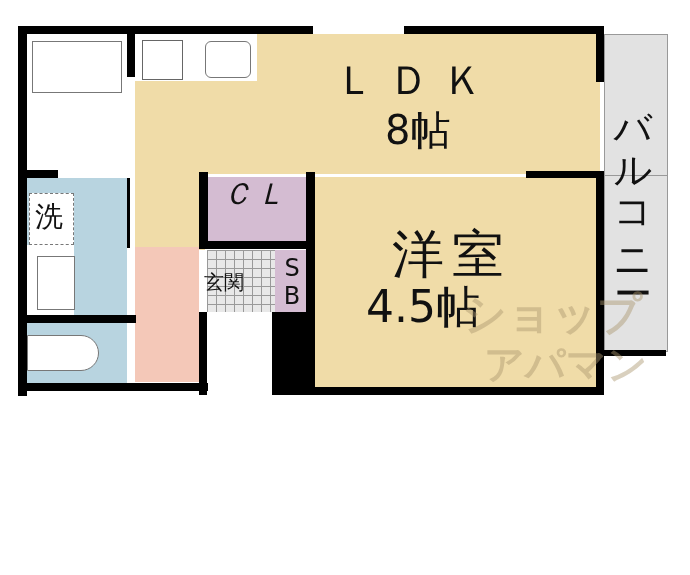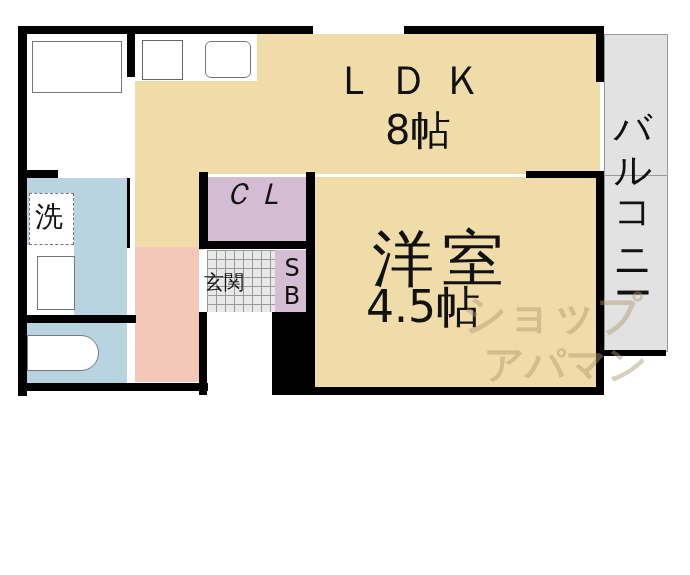--- a/index.html
+++ b/index.html
@@ -66,21 +66,21 @@
 
   <div class="abs outline" style="left:32px;top:41px;width:88px;height:50px;"></div>
   <div class="abs outline" style="left:142px;top:40px;width:39px;height:38px;border-color:#666;"></div>
   <div class="abs outline" style="left:205px;top:41px;width:44px;height:35px;border-radius:6px;"></div>
   <div class="abs outline" style="left:27px;top:335px;width:70px;height:34px;border-radius:0 18px 18px 0;"></div>
   <div class="abs outline" style="left:29px;top:193px;width:43px;height:50px;border-style:dashed;"></div>
   <div class="abs outline" style="left:37px;top:256px;width:36px;height:52px;"></div>
 
   <div class="label" style="left:335px;top:60px;font-size:40px;letter-spacing:14px;">ＬＤＫ</div>
   <div class="label" style="left:368px;top:110px;font-size:40px;margin-left:17px;">8帖</div>
-  <div class="label" style="left:372px;top:228px;font-size:62px;letter-spacing:8px;text-align:center;">洋室</div>
+  <div class="label" style="left:392px;top:228px;font-size:52px;letter-spacing:8px;text-align:center;">洋室</div>
   <div class="label" style="left:366px;top:285px;font-size:44px;">4.5帖</div>
   <div class="label" style="left:222px;top:179px;font-size:30px;letter-spacing:4px;font-style:italic;">ＣＬ</div>
   <div class="label vert" style="left:280px;top:254px;font-size:24px;writing-mode:vertical-lr;text-orientation:upright;letter-spacing:0;">SB</div>
   <div class="label" style="left:204px;top:272px;font-size:20px;">玄関</div>
   <div class="label" style="left:35px;top:203px;font-size:28px;">洗</div>
   <div class="label vert" style="left:614px;top:85px;font-size:38px;text-orientation:upright;">バルコニー</div>
 
   <div class="watermark" style="left:462px;top:292px;">ショップ</div>
   <div class="watermark" style="left:484px;top:344px;font-size:40px;">アパマン</div>
 </div>

